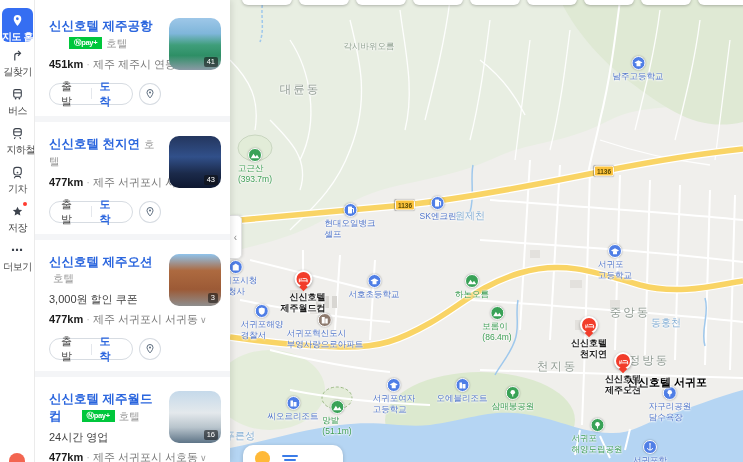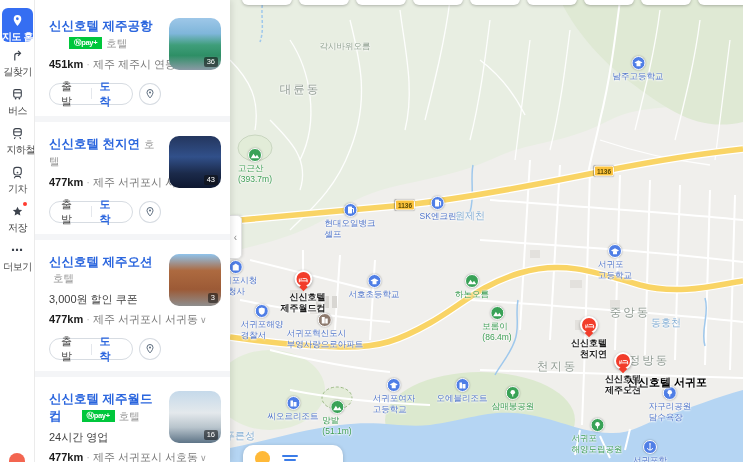--- a/index.html
+++ b/index.html
@@ -59,21 +59,21 @@
   .map-overlay { position:absolute; inset:0; pointer-events:none; }
   .map-overlay > * { pointer-events:auto; }
   .chip { position:absolute; top:-7px; height:12px; width:50px; background:#fff; border-radius:6px;
     box-shadow:0 1px 3px rgba(0,0,0,.25); cursor:pointer; }
   .collapse-btn { position:absolute; left:0; top:215px; width:12px; height:44px; background:#fff;
     border:1px solid #e2e2e2; border-left:none; border-radius:0 5px 5px 0; box-shadow:1px 0 3px rgba(0,0,0,.12);
     display:flex; align-items:center; justify-content:center; font-size:10px; color:#888; cursor:pointer; z-index:25;}
   .lbl { position:absolute; transform:translate(-50%,-50%); white-space:nowrap; text-align:center;
     text-shadow:0 0 2px #fff,0 0 2px #fff,0 1px 2px #fff; }
   .lbl-district { font-size:11.5px; color:#8f9a92; letter-spacing:2px; }
-  .lbl-terrain { font-size:8.5px; color:#8fa08f; }
+  .lbl-terrain { font-size:8.5px; color:#8fa08f;margin-left:24px; }
   .lbl-stream { font-size:10px; color:#84aed4; }
   .poi { position:absolute; transform:translateX(-50%); display:flex; flex-direction:column;
     align-items:center; text-align:left; z-index:5; }
   .picon { width:14px; height:14px; border-radius:50%; display:flex; align-items:center; justify-content:center;
     border:1.5px solid #fff; box-shadow:0 0 2px rgba(0,0,0,.35); }
   .picon.blue { background:#4f7ee6; } .picon.green { background:#39a257; }
   .picon.brown { background:#8d7a6e; }
   .poi .pl { font-size:8.5px; line-height:1.25; margin-top:1px;
     text-shadow:0 0 2px #fff,0 0 2px #fff,0 1px 2px #fff; }
   .poi.tblue .pl { color:#4f74c9; } .poi.tgreen .pl { color:#3d9d54; }
@@ -180,21 +180,21 @@
               </div>
               <div class="btn-pin">
                 <svg viewBox="0 0 24 24" width="12" height="12">
                   <path d="M12 3a6 6 0 0 0-6 6c0 4.4 6 11 6 11s6-6.6 6-11a6 6 0 0 0-6-6z" stroke="#5b6b7d" stroke-width="2" fill="none"></path>
                   <circle cx="12" cy="9" r="2" fill="#5b6b7d"></circle>
                 </svg>
               </div>
             </div>
           </div>
           <div class="thumb photo1">
-            <span class="num">36</span>
+            <span class="num">41</span>
           </div>
         </div>
         <div class="divider"></div>
         <div class="listing">
           <div class="l-main">
             <div class="l-title"><a>신신호텔 천지연</a><span class="cat">호텔</span></div>
             <div class="l-loc"><b>477km</b><span class="mdot">·</span><span>제주 서귀포시 서귀동</span><span class="chev">∨</span></div>
             <div class="l-btns">
               <div class="btn-pill">
                 <span class="depart">출발</span>

